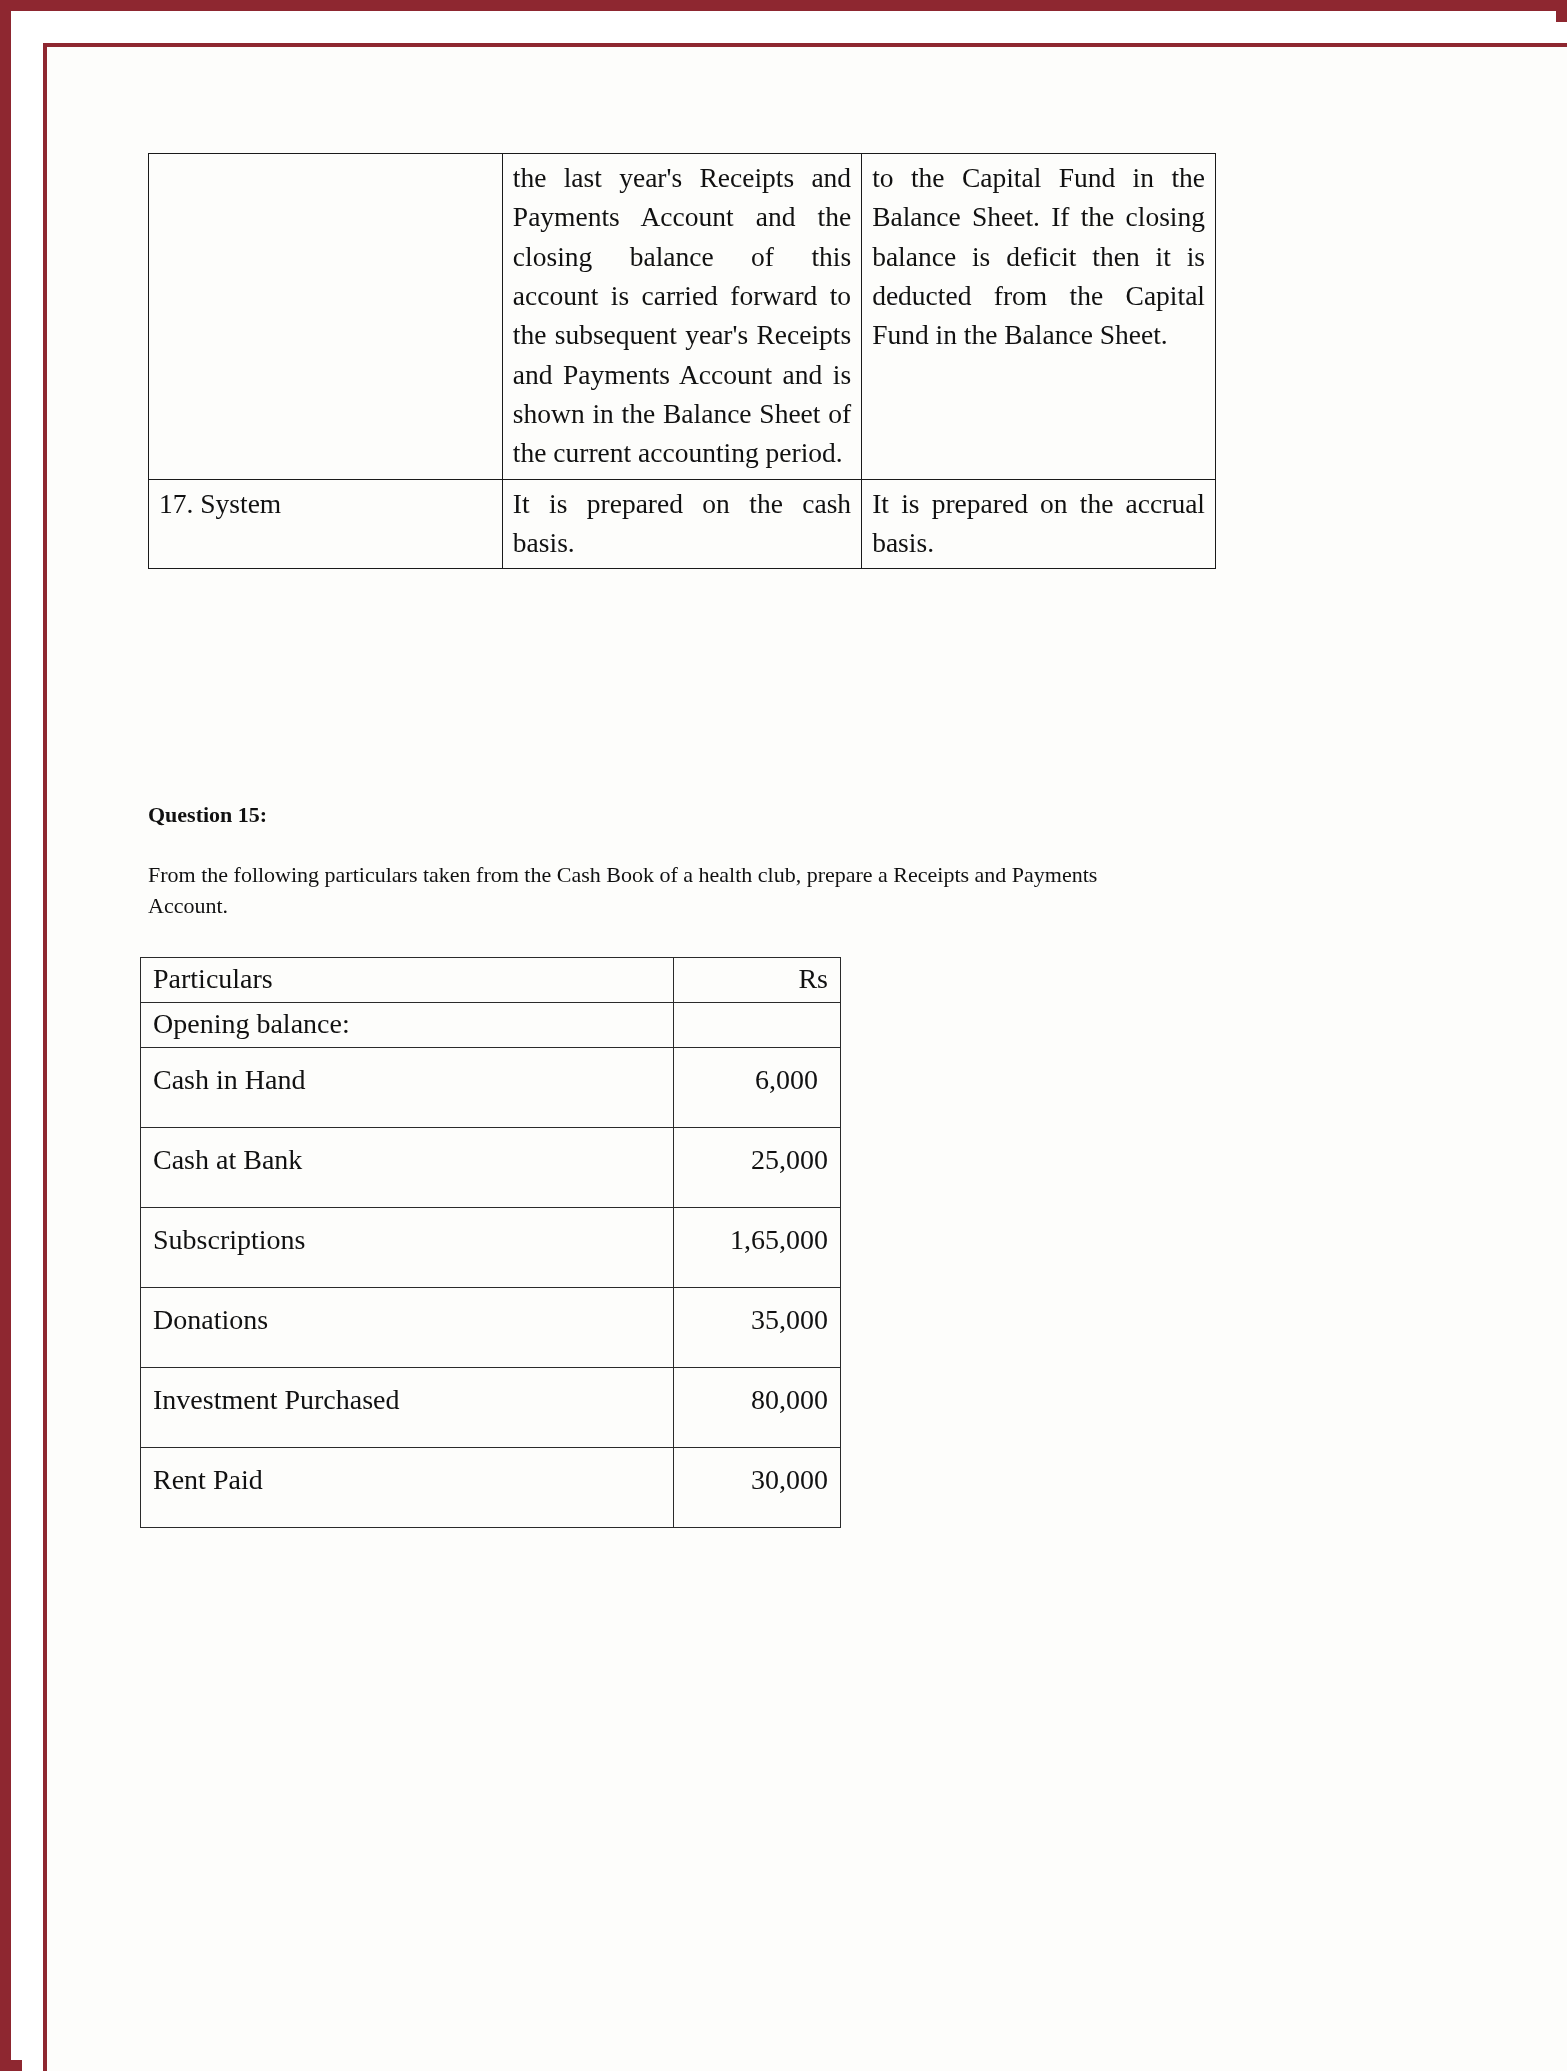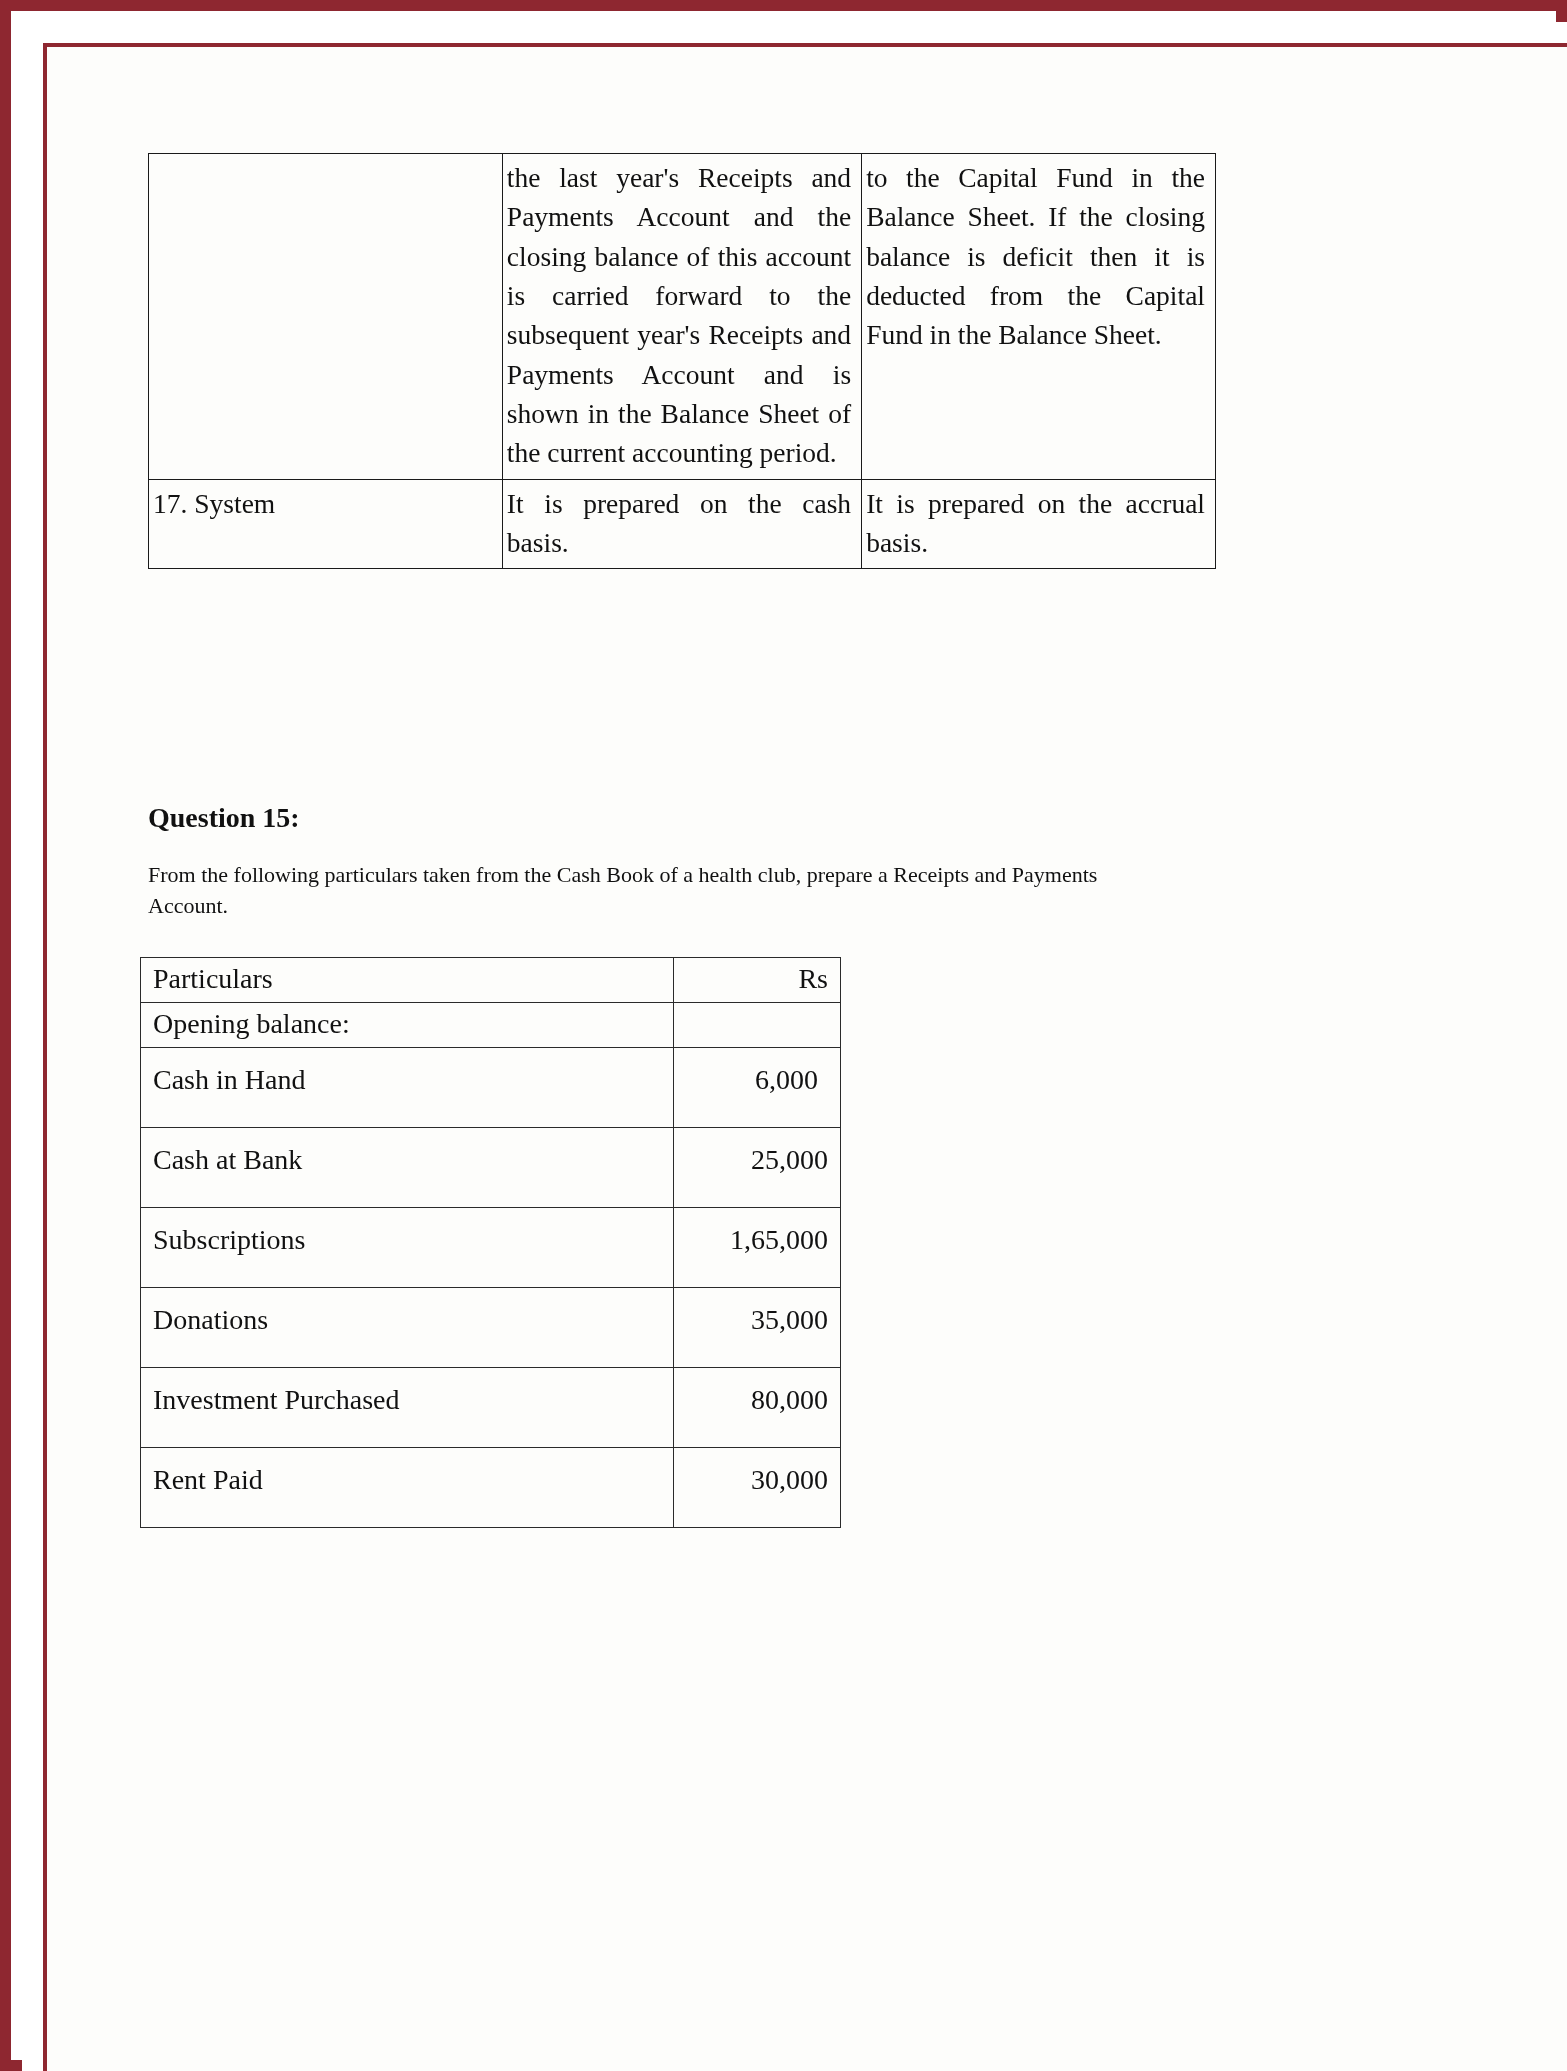--- a/index.html
+++ b/index.html
@@ -62,37 +62,37 @@
     width: 1068px;
     border-collapse: collapse;
     table-layout: fixed;
     font-size: 27.5px;
     line-height: 1.43;
     color: #111111;
   }
   .cmp-table td {
     border: 1.6px solid #1a1a1a;
     vertical-align: top;
-    padding: 4px 10px 6px 4px;
+    padding: 4px 10px 6px 10px;
   }
   .cmp-col-1 { width: 325px; }
   .cmp-col-2 { width: 330px; }
   .cmp-col-3 { width: 325px; }
   .just {
     text-align: justify;
     text-align-last: left;
     hyphens: none;
   }
 
   
   .q-heading {
     position: absolute;
     left: 81px;
     top: 735px;
-    font-size: 28px;
+    font-size: 22px;
     font-weight: bold;
     color: #111111;
   }
   .q-intro {
     position: absolute;
     left: 81px;
     top: 792px;
     width: 1010px;
     font-size: 22px;
     line-height: 1.42;

